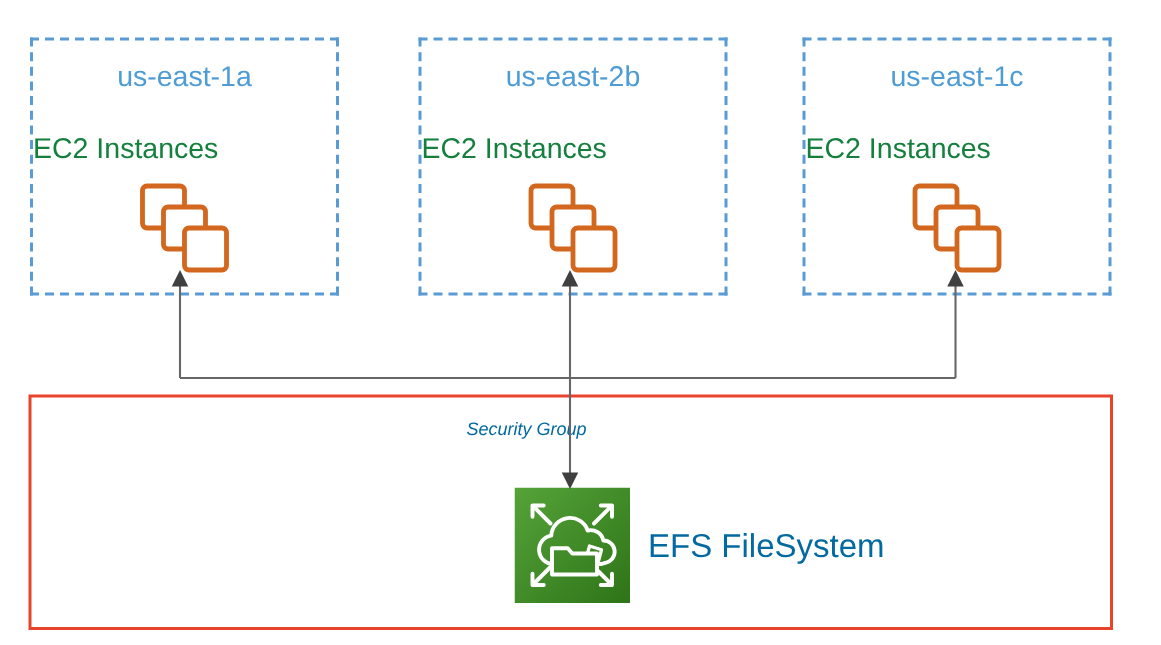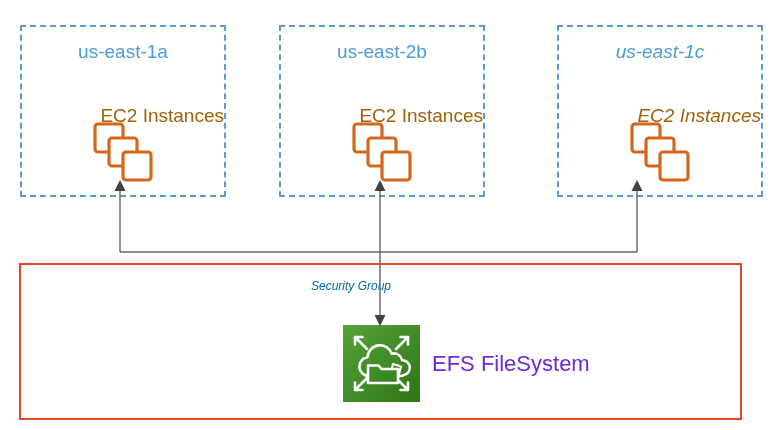--- a/index.html
+++ b/index.html
@@ -19,40 +19,39 @@
   .az {
     position: absolute;
     top: 25px;
     width: 206px;
     height: 172px;
     border: 2px dashed #5B9BD5;
     background: transparent;
   }
   .az.z0 { left: 20px; }
   .az.z1 { left: 279px; }
-  .az.z2 { left: 557px; font-style: italic; }
+  .az.z2 { left: 535px; }
 
   .az-title {
     position: absolute;
     top: 14px;
     left: 0;
     width: 100%;
     text-align: center;
     font-size: 19px;
     color: #4E9CD5;
   }
   .az-label {
     position: absolute;
     top: 62px;
     left: 0;
     width: 100%;
-    text-align: right;
+    text-align: left;
     font-size: 19px;
-    color: #a16207;
-    margin-top: 16px;
+    color: #15803d;
   }
   .ec2-icon {
     position: absolute;
     left: 71px;
     top: 95px;
   }
 
   
   .security-group {
     position: absolute;
@@ -77,21 +76,21 @@
   .efs-icon {
     position: absolute;
     left: 343px;
     top: 325px;
   }
   .efs-label {
     position: absolute;
     left: 432px;
     top: 351px;
     font-size: 22px;
-    color: #6d28d9;
+    color: #0369a1;
     white-space: nowrap;
   }
 
   
   .connectors {
     position: absolute;
     left: 0; top: 0;
     width: 774px; height: 430px;
     pointer-events: none;
   }

